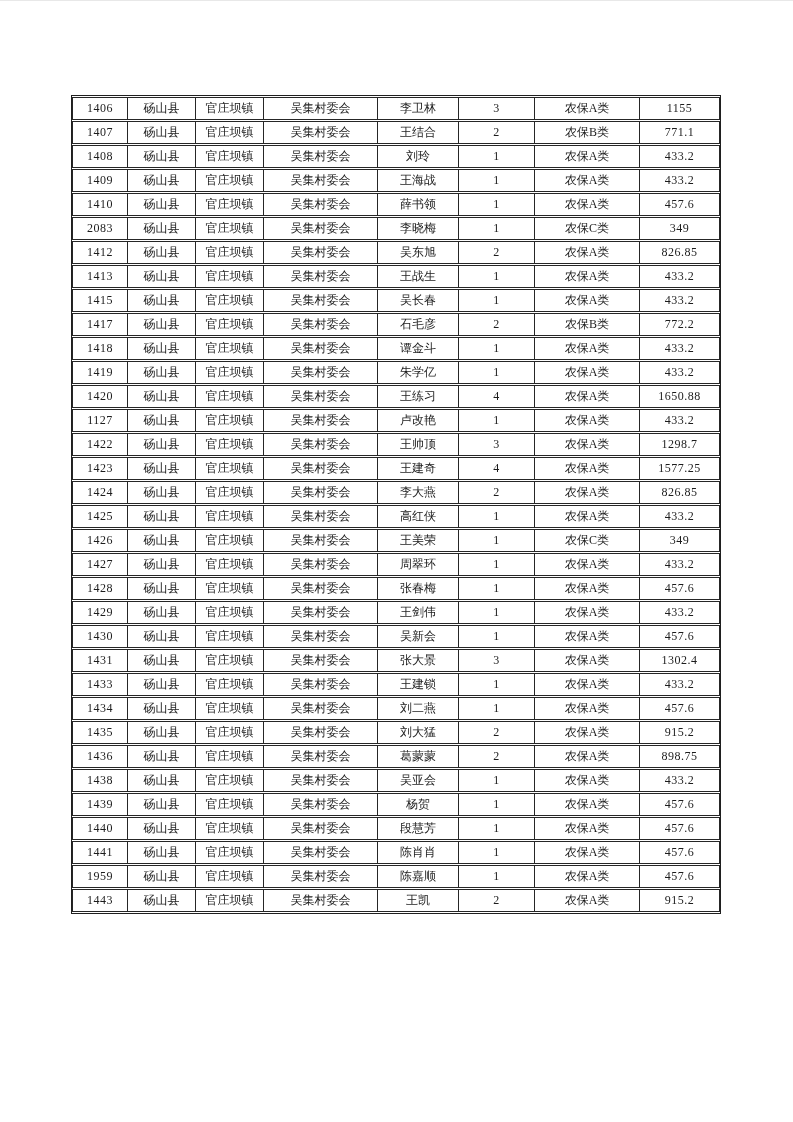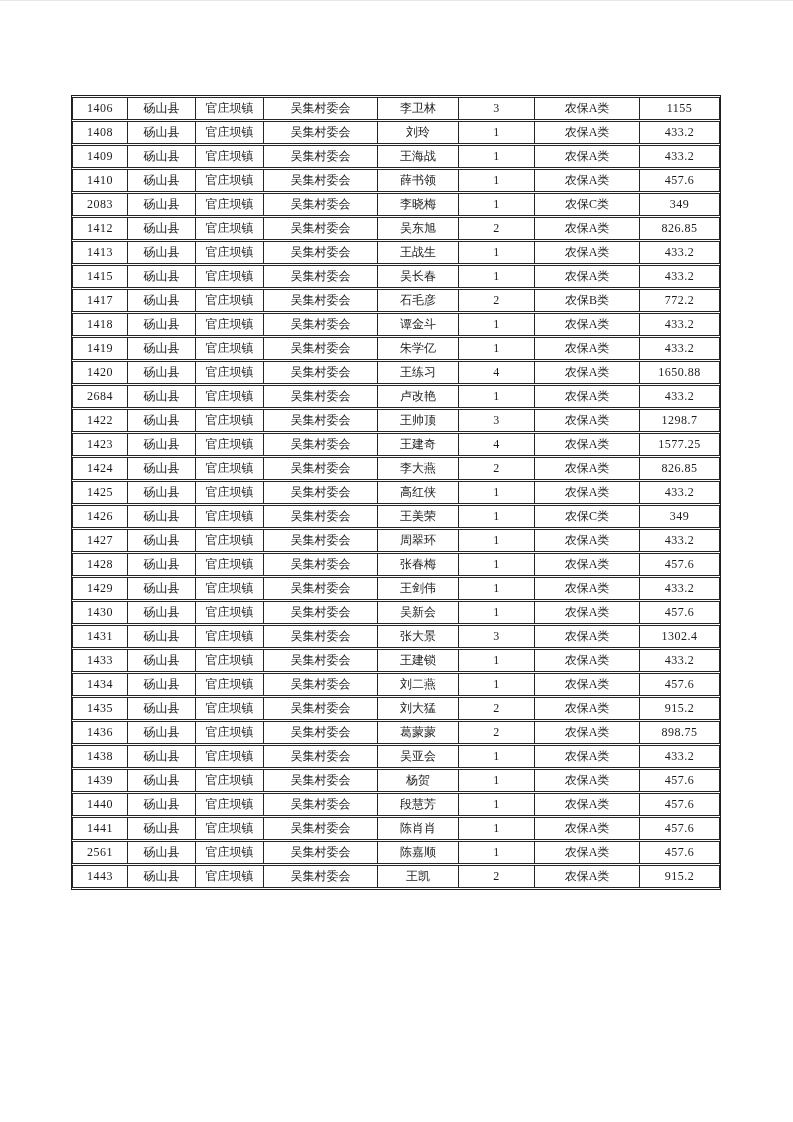--- a/index.html
+++ b/index.html
@@ -95,20 +95,30 @@
             <td class="num">1406</td>
             <td>砀山县</td>
             <td>官庄坝镇</td>
             <td>吴集村委会</td>
             <td>李卫林</td>
             <td class="num">3</td>
             <td>农保A类</td>
             <td class="num">1155</td>
           </tr>
           <tr>
+            <td class="num">1407</td>
+            <td>砀山县</td>
+            <td>官庄坝镇</td>
+            <td>吴集村委会</td>
+            <td>王结合</td>
+            <td class="num">2</td>
+            <td>农保B类</td>
+            <td class="num">771.1</td>
+          </tr>
+          <tr>
             <td class="num">1408</td>
             <td>砀山县</td>
             <td>官庄坝镇</td>
             <td>吴集村委会</td>
             <td>刘玲</td>
             <td class="num">1</td>
             <td>农保A类</td>
             <td class="num">433.2</td>
           </tr>
           <tr>
@@ -205,21 +215,21 @@
             <td class="num">1420</td>
             <td>砀山县</td>
             <td>官庄坝镇</td>
             <td>吴集村委会</td>
             <td>王练习</td>
             <td class="num">4</td>
             <td>农保A类</td>
             <td class="num">1650.88</td>
           </tr>
           <tr>
-            <td class="num">2684</td>
+            <td class="num">1127</td>
             <td>砀山县</td>
             <td>官庄坝镇</td>
             <td>吴集村委会</td>
             <td>卢改艳</td>
             <td class="num">1</td>
             <td>农保A类</td>
             <td class="num">433.2</td>
           </tr>
           <tr>
             <td class="num">1422</td>
@@ -395,21 +405,21 @@
             <td class="num">1441</td>
             <td>砀山县</td>
             <td>官庄坝镇</td>
             <td>吴集村委会</td>
             <td>陈肖肖</td>
             <td class="num">1</td>
             <td>农保A类</td>
             <td class="num">457.6</td>
           </tr>
           <tr>
-            <td class="num">2561</td>
+            <td class="num">1959</td>
             <td>砀山县</td>
             <td>官庄坝镇</td>
             <td>吴集村委会</td>
             <td>陈嘉顺</td>
             <td class="num">1</td>
             <td>农保A类</td>
             <td class="num">457.6</td>
           </tr>
           <tr>
             <td class="num">1443</td>

